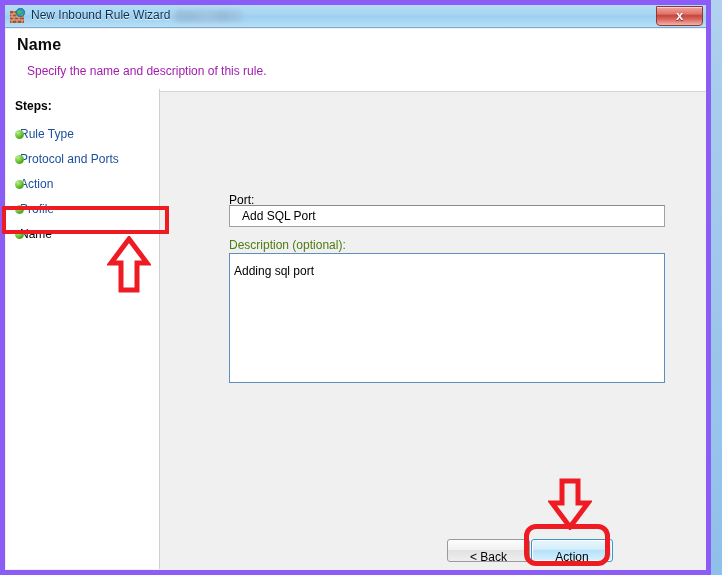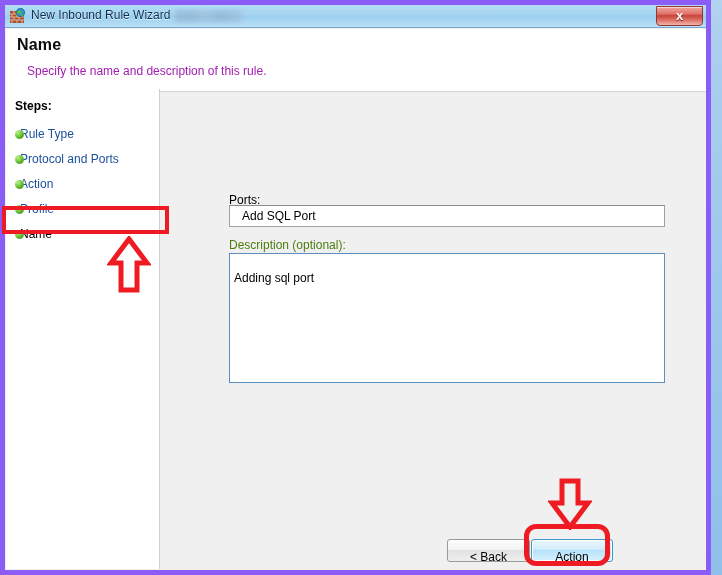--- a/index.html
+++ b/index.html
@@ -230,21 +230,21 @@
     left: 54px;
     top: 160px;
     width: 436px;
     height: 130px;
     background: #ffffff;
     border: 1px solid #5a8fc0;
     box-sizing: border-box;
     font-family: "Liberation Sans", sans-serif;
     font-size: 12px;
     color: #000000;
-    padding: 17px 4px;
+    padding: 10px 4px;
     resize: none;
     outline: none;
     overflow: hidden;
     line-height: 15px;
   }
 
   
   .btn {
     position: absolute;
     height: 23px;
@@ -374,21 +374,21 @@
       </div>
       <div class="step current">
         <span class="bullet"></span>
         <span>Name</span>
       </div>
     </div>
   </div>
 
   <div class="main">
 
-    <div class="field-name-label">Ports:</div>
+    <div class="field-name-label">Port:</div>
     <input class="name-input" type="text" value="Add SQL Port" style="">
 
     <div class="field-desc-label">Description (optional):</div>
     <textarea class="desc-input" style="">Adding sql port</textarea>
 
     <button class="btn btn-back">&lt; Back</button>
     <button class="btn btn-finish">Action</button>
     <button class="btn btn-cancel">Cancel</button>
   </div>
 

